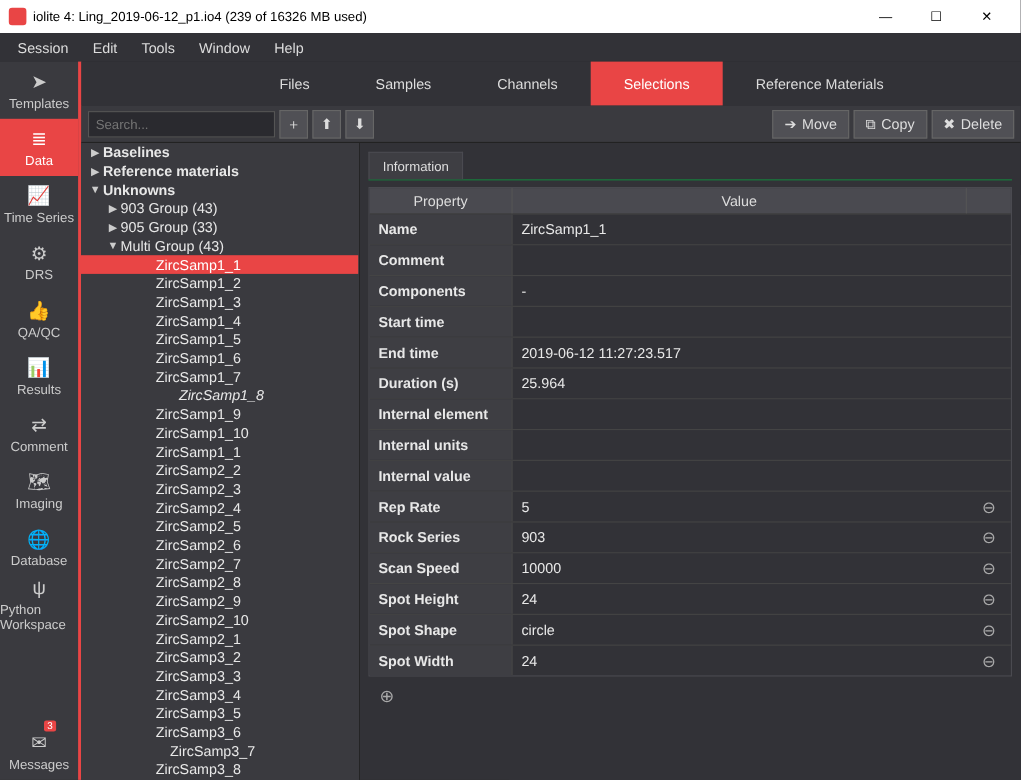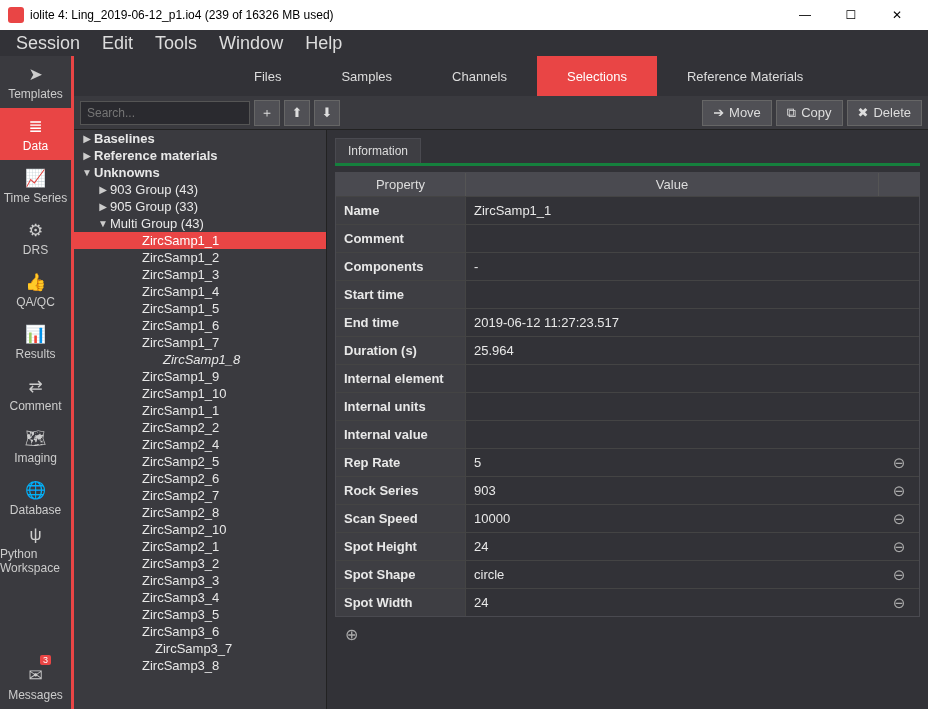--- a/index.html
+++ b/index.html
@@ -1,21 +1,21 @@
 <!DOCTYPE html>
 <html><head>
 <meta charset="utf-8">
 <style>
 * { margin:0; padding:0; box-sizing:border-box; font-family:"Segoe UI",Arial,sans-serif; }
 body { background:#2a2a2f; color:#e4e4e4; font-size:13px; width:928px; height:709px; overflow:hidden; }
 .titlebar { height:30px; background:#fff; color:#000; display:flex; align-items:center; padding:0 8px; font-size:12px; }
 .titlebar .icon { width:16px; height:16px; background:#e94545; border-radius:3px; margin-right:6px; }
 .titlebar .spacer { flex:1; }
 .titlebar .winbtn { width:46px; height:30px; display:flex; align-items:center; justify-content:center; font-family:Arial; }
-.menubar { height:26px; background:#323237; display:flex; align-items:center; padding:0 6px; gap:2px; font-size:18px; color:#ddd; }
+.menubar { height:26px; background:#323237; display:flex; align-items:center; padding:0 6px; gap:2px; font-size:13px; color:#ddd; }
 .menubar .mitem { padding:3px 10px; cursor:default; }
 .body { display:flex; height:calc(100% - 56px); }
 .leftnav { width:74px; background:#3a3a3f; border-right:3px solid #e94545; display:flex; flex-direction:column; }
 .navitem { height:52px; display:flex; flex-direction:column; align-items:center; justify-content:center; color:#ccc; font-size:12px; cursor:pointer; gap:2px; }
 .navitem.active { background:#e94545; color:#fff; }
 .navitem .navicon { font-size:17px; }
 .navspacer { flex:1; }
 .main { flex:1; display:flex; flex-direction:column; }
 .tabs { height:40px; background:#323237; display:flex; align-items:stretch; padding-left:150px; }
 .tabs .tab { padding:0 30px; display:flex; align-items:center; color:#ddd; cursor:pointer; }
@@ -27,21 +27,21 @@
 .txtbtn { height:26px; background:#505055; border:1px solid #666; color:#ddd; display:flex; align-items:center; gap:5px; padding:0 10px; cursor:pointer; font-size:13px; }
 .content { flex:1; display:flex; overflow:hidden; }
 .tree { width:253px; background:#3a3a3f; overflow-y:auto; overflow-x:hidden; font-size:13px; border-right:1px solid #222; position:relative; }
 .tree::-webkit-scrollbar { width:14px; }
 .tree::-webkit-scrollbar-track { background:#3a3a3f; }
 .tree::-webkit-scrollbar-thumb { background:#666; }
 .treerow { padding:1px 6px 1px 0; white-space:nowrap; cursor:default; display:flex; align-items:center; color:#e8e8e8; height:17px; }
 .treerow.selected { background:#e94545; color:#fff; }
 .treerow .arrow { width:14px; display:inline-block; text-align:center; font-size:10px; color:#ccc; }
 .detail { flex:1; background:#323237; padding:8px; overflow:auto; }
-.infotabs { display:flex; border-bottom:3px solid #15803d;text-align:right; }
+.infotabs { display:flex; border-bottom:1px solid #15803d;text-align:right; }
 .infotab { padding:5px 12px; background:#3e3e43; border:1px solid #4a4a50; border-bottom:none; font-size:12px; color:#ddd; }
 .proptable { margin-top:6px; border:1px solid #4a4a50; }
 .prophead { display:flex; background:#4a4a50; }
 .prophead div { padding:4px 8px; color:#ddd; border-right:1px solid #555; font-size:13px; text-align:center; }
 .ph-prop { width:130px; }
 .ph-val { flex:1; }
 .ph-x { width:40px; border-right:none !important; }
 .proprow { display:flex; border-top:1px solid #444; }
 .proprow .pname { width:130px; padding:6px 8px; background:#3e3e43; color:#e8e8e8; font-weight:600; font-size:13px; border-right:1px solid #444; }
 .proprow .pval { flex:1; padding:6px 8px; color:#e8e8e8; font-size:13px; display:flex; align-items:center; }
@@ -224,37 +224,45 @@
           <div class="treerow" style="padding-left: 54px;">
             <span class="arrow"></span>
             <span style="">ZircSamp1_1</span>
           </div>
           <div class="treerow" style="padding-left: 54px;">
             <span class="arrow"></span>
             <span style="">ZircSamp2_2</span>
           </div>
           <div class="treerow" style="padding-left: 54px;">
             <span class="arrow"></span>
+            <span style="">ZircSamp2_3</span>
+          </div>
+          <div class="treerow" style="padding-left: 54px;">
+            <span class="arrow"></span>
             <span style="">ZircSamp2_4</span>
           </div>
           <div class="treerow" style="padding-left: 54px;">
             <span class="arrow"></span>
             <span style="">ZircSamp2_5</span>
           </div>
           <div class="treerow" style="padding-left: 54px;">
             <span class="arrow"></span>
             <span style="">ZircSamp2_6</span>
           </div>
           <div class="treerow" style="padding-left: 54px;">
             <span class="arrow"></span>
             <span style="">ZircSamp2_7</span>
           </div>
           <div class="treerow" style="padding-left: 54px;">
             <span class="arrow"></span>
             <span style="">ZircSamp2_8</span>
+          </div>
+          <div class="treerow" style="padding-left: 54px;">
+            <span class="arrow"></span>
+            <span style="">ZircSamp2_9</span>
           </div>
           <div class="treerow" style="padding-left: 54px;">
             <span class="arrow"></span>
             <span style="">ZircSamp2_10</span>
           </div>
           <div class="treerow" style="padding-left: 54px;">
             <span class="arrow"></span>
             <span style="">ZircSamp2_1</span>
           </div>
           <div class="treerow" style="padding-left: 54px;">

